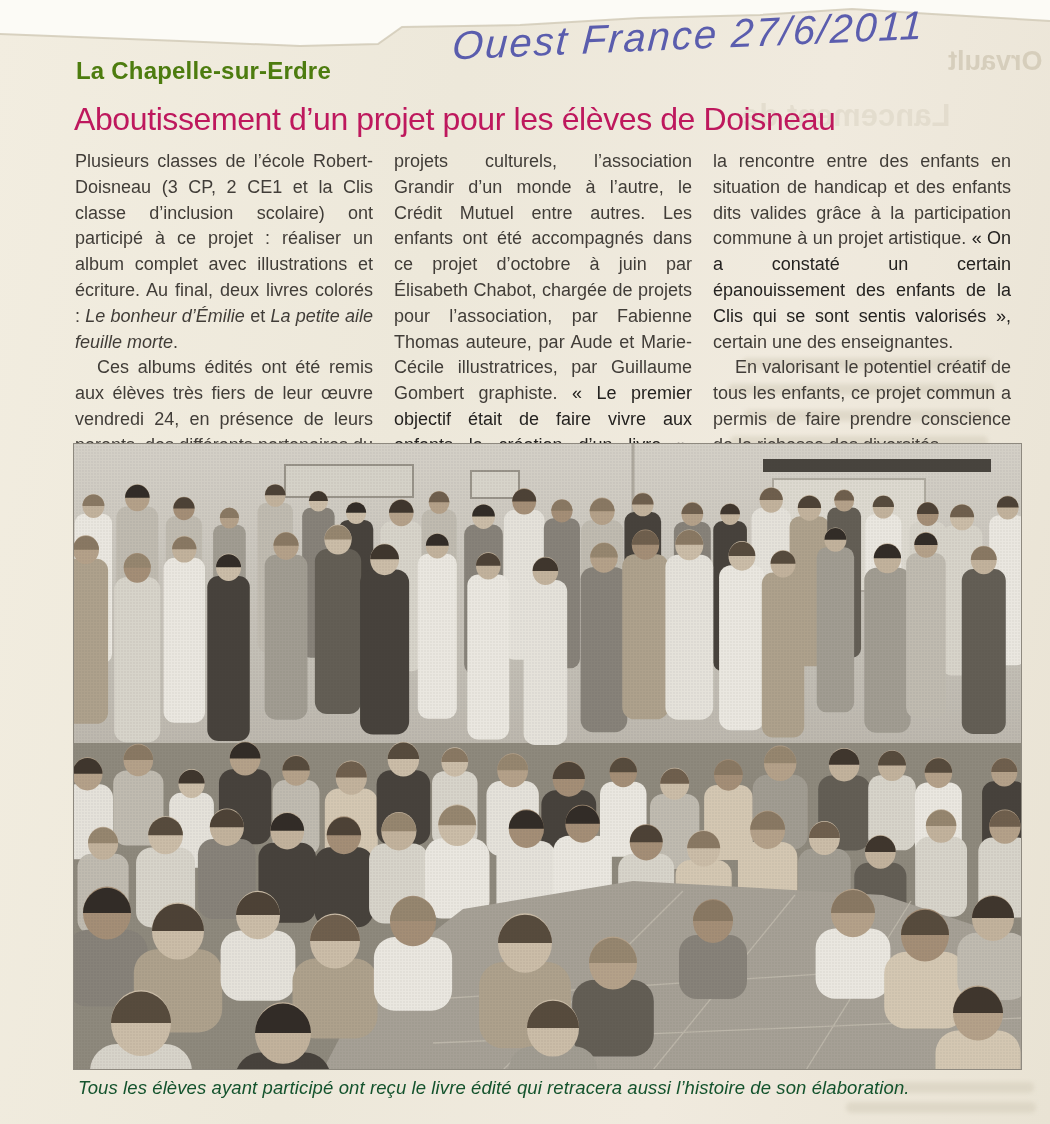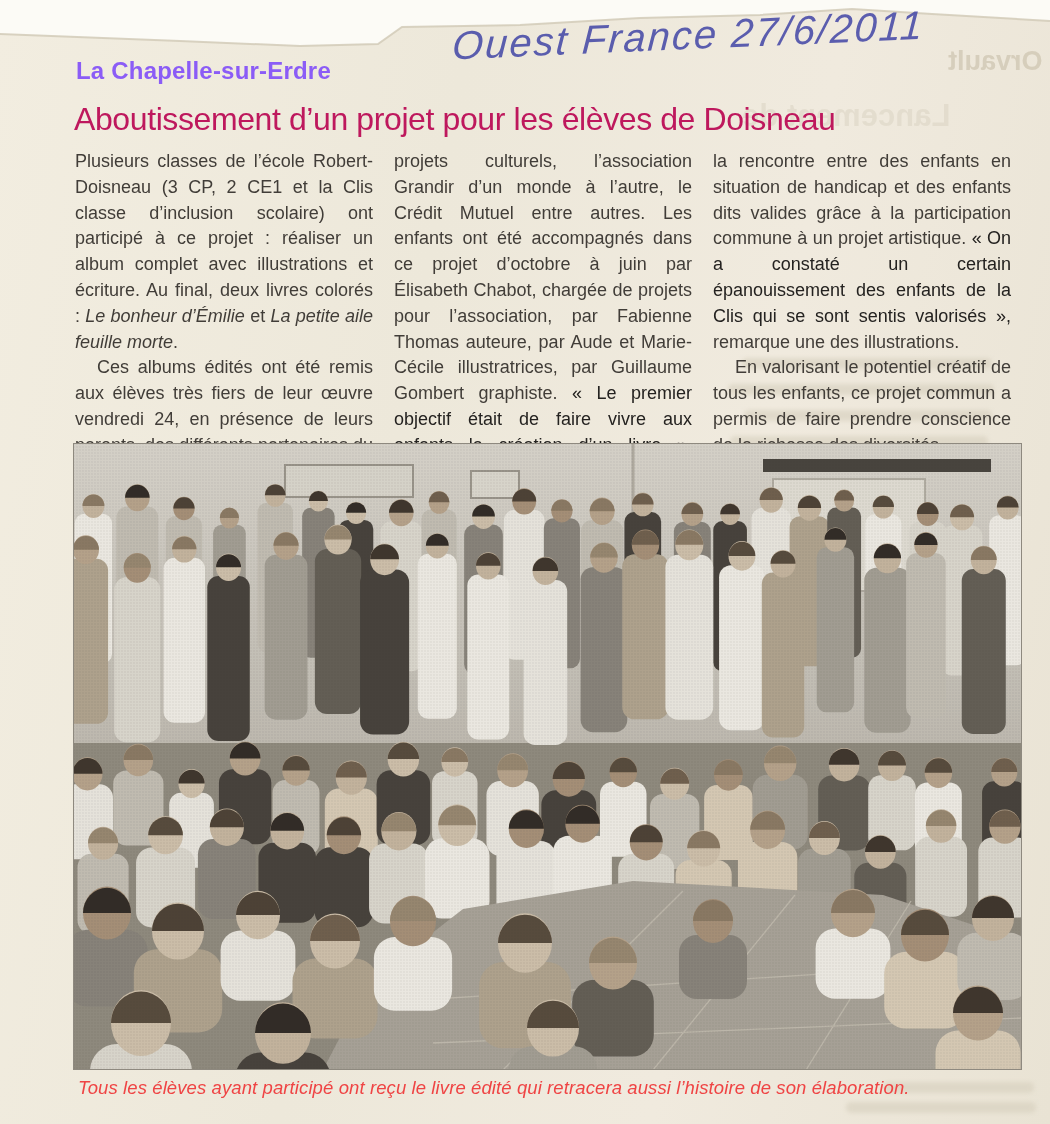--- a/index.html
+++ b/index.html
@@ -16,21 +16,21 @@
   }
   .edge-line{position:absolute;inset:0;pointer-events:none}
   .handwrite{
     position:absolute;left:452px;top:12px;width:520px;
     font-size:40px;font-style:italic;color:#4b4ea9;
     transform:rotate(-2.5deg) skewX(-6deg);
     letter-spacing:2px;opacity:.9;white-space:nowrap;
   }
   .section-header{
     position:absolute;left:76px;top:57px;
-    font-size:24px;font-weight:bold;color:#8b5cf6;letter-spacing:.2px;
+    font-size:24px;font-weight:bold;color:#4d7c0f;letter-spacing:.2px;
   }
   .headline{
     position:absolute;left:74px;top:101px;width:960px;
     font-size:32px;font-weight:400;color:#be185d;letter-spacing:-.4px;
   }
   .cols{
     position:absolute;left:75px;top:149px;width:937px;
     display:flex;gap:21px;z-index:1;
   }
   .col{width:298px;font-size:18px;line-height:25.8px;color:#413d38;text-align:justify;hyphens:auto}
@@ -38,21 +38,21 @@
   .col p.indent{text-indent:22px}
   .it{font-style:italic}
   .bd{font-weight:normal;color:#242220}
   .photo{
     position:absolute;left:73px;top:443px;width:949px;height:627px;z-index:2;
     background:#c9c5bd;
   }
   .photo svg{display:block;width:100%;height:100%}
   .caption{
     position:absolute;left:78px;top:1077px;width:920px;z-index:3;
-    font-size:18.5px;font-style:italic;color:#ef4444;letter-spacing:.1px;
+    font-size:18.5px;font-style:italic;color:#14532d;letter-spacing:.1px;
   }
   .mirror{
     position:absolute;transform:scaleX(-1);opacity:.75;white-space:nowrap;
     filter:blur(.6px);pointer-events:none;
   }
   #bleed-orvault{left:948px;top:46px;font-size:27px;font-weight:bold;color:#cfc6b2}
   #bleed-lancement{left:742px;top:98px;font-size:31px;color:#d9d2c1;font-weight:bold;opacity:.5}
   .bleed-bar{
     position:absolute;height:11px;border-radius:5px;background:#d6cfbd;
     filter:blur(2px);opacity:.6;pointer-events:none;
@@ -84,21 +84,21 @@
 <div class="cols">
   <div class="col">
       <p class=""><span>Plusieurs classes de l’école Robert-Doisneau (3 CP, 2 CE1 et la Clis classe d’inclusion scolaire) ont participé à ce projet : réaliser un album complet avec illustrations et écriture. Au final, deux livres colorés : </span><span class="it">Le bonheur d’Émilie</span><span> et </span><span class="it">La petite aile feuille morte</span><span>.</span></p>
       <p class="indent"><span>Ces albums édités ont été remis aux élèves très fiers de leur œuvre vendredi 24, en présence de leurs parents, des différents partenaires du projet : la Ville dans le cadre des</span></p>
     </div>
   <div class="col">
       <p class=""><span>projets culturels, l’association Grandir d’un monde à l’autre, le Crédit Mutuel entre autres. Les enfants ont été accompagnés dans ce projet d’octobre à juin par Élisabeth Chabot, chargée de projets pour l’association, par Fabienne Thomas auteure, par Aude et Marie-Cécile illustratrices, par Guillaume Gombert graphiste. </span><span class="bd">« Le premier objectif était de faire vivre aux enfants la création d’un livre »,</span><span> déclare Élisabeth Chabot.</span></p>
       <p class="indent"><span>Un autre objectif était de permettre</span></p>
     </div>
   <div class="col">
-      <p class=""><span>la rencontre entre des enfants en situation de handicap et des enfants dits valides grâce à la participation commune à un projet artistique. </span><span class="bd">« On a constaté un certain épanouissement des enfants de la Clis qui se sont sentis valorisés »,</span><span> remarque une des illustrations.</span></p>
+      <p class=""><span>la rencontre entre des enfants en situation de handicap et des enfants dits valides grâce à la participation commune à un projet artistique. </span><span class="bd">« On a constaté un certain épanouissement des enfants de la Clis qui se sont sentis valorisés »,</span><span> certain une des enseignantes.</span></p>
       <p class="indent"><span>En valorisant le potentiel créatif de tous les enfants, ce projet commun a permis de faire prendre conscience de la richesse des diversités.</span></p>
     </div>
 </div>
 
 <div class="photo">
   <svg viewBox="0 0 949 627" preserveAspectRatio="none">
     <defs>
       <linearGradient id="wallg" x1="0" y1="0" x2="0" y2="1">
         <stop offset="0" stop-color="#d8d4cc"></stop>
           <stop offset="1" stop-color="#bdb8af"></stop>

